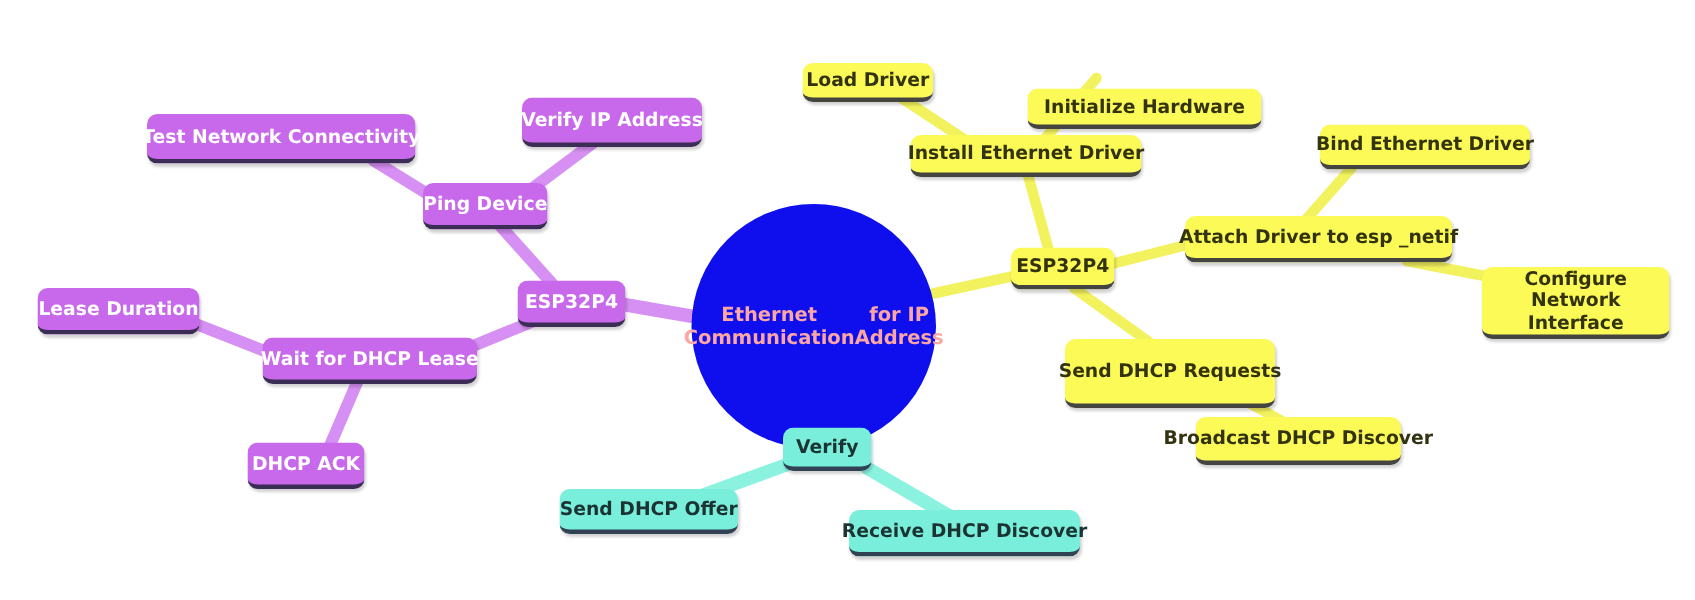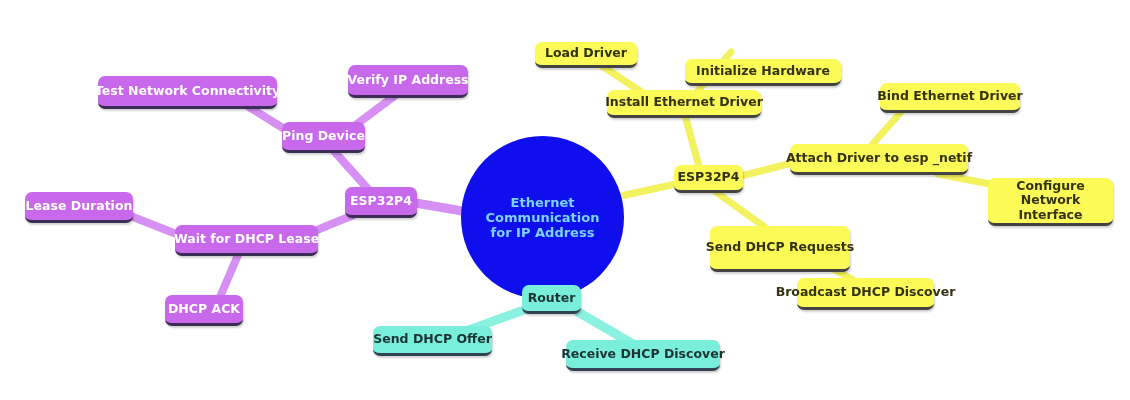--- a/index.html
+++ b/index.html
@@ -26,22 +26,22 @@
     z-index:2;
   }
   .node.wrap{white-space:normal;}
   .yellow{background:#fbfa57;color:#333311;}
   .purple{background:#c868ea;color:#ffffff;}
   .cyan{background:#79eeda;color:#1c3333;}
   .root-circle{
     position:absolute;
     left:461px;top:136px;width:163px;height:163px;
     background:#0f0fee;border-radius:50%;
-    display:flex;flex-direction:column;align-items:center;justify-content:center;
-    color:#7dd3fc;font-size:13px;font-weight:bold;
+    display:flex;align-items:center;justify-content:center;
+    color:#fca5a5;font-size:13px;font-weight:bold;
     text-align:center;z-index:1;
   }
   .root-circle span{display:block;}
 </style>
 </head>
 <body>
 
 <div id="canvas">
 
   <svg id="edges" viewBox="0 0 1130 400" xmlns="http://www.w3.org/2000/svg">
@@ -73,21 +73,21 @@
     <span>Ethernet Communication</span>
     <span>for IP Address</span>
   </div>
 
   <div class="node yellow" style="left:674px;top:165px;width:69px;height:28px;">
     <span>ESP32P4</span>
   </div>
   <div class="node yellow" style="left:607px;top:90px;width:154px;height:28px;">
     <span>Install Ethernet Driver</span>
   </div>
-  <div class="node yellow" style="left:535px;top:42px;width:102px;height:26px;">
+  <div class="node yellow" style="left:535px;top:42px;width:87px;height:26px;">
     <span>Load Driver</span>
   </div>
   <div class="node yellow" style="left:685px;top:29px;width:156px;height:27px;margin-top:30px;">
     <span>Initialize Hardware</span>
   </div>
   <div class="node yellow" style="left:790px;top:144px;width:178px;height:31px;">
     <span>Attach Driver to esp _netif</span>
   </div>
   <div class="node yellow" style="left:880px;top:83px;width:140px;height:30px;">
     <span>Bind Ethernet Driver</span>
@@ -118,21 +118,21 @@
     <span>Wait for DHCP Lease</span>
   </div>
   <div class="node purple" style="left:25px;top:192px;width:108px;height:31px;">
     <span>Lease Duration</span>
   </div>
   <div class="node purple" style="left:165px;top:295px;width:78px;height:31px;">
     <span>DHCP ACK</span>
   </div>
 
   <div class="node cyan" style="left:522px;top:285px;width:59px;height:29px;">
-    <span>Router</span>
+    <span>Verify</span>
   </div>
   <div class="node cyan" style="left:373px;top:326px;width:119px;height:30px;">
     <span>Send DHCP Offer</span>
   </div>
   <div class="node cyan" style="left:566px;top:340px;width:154px;height:31px;">
     <span>Receive DHCP Discover</span>
   </div>
 
 </div>
 

